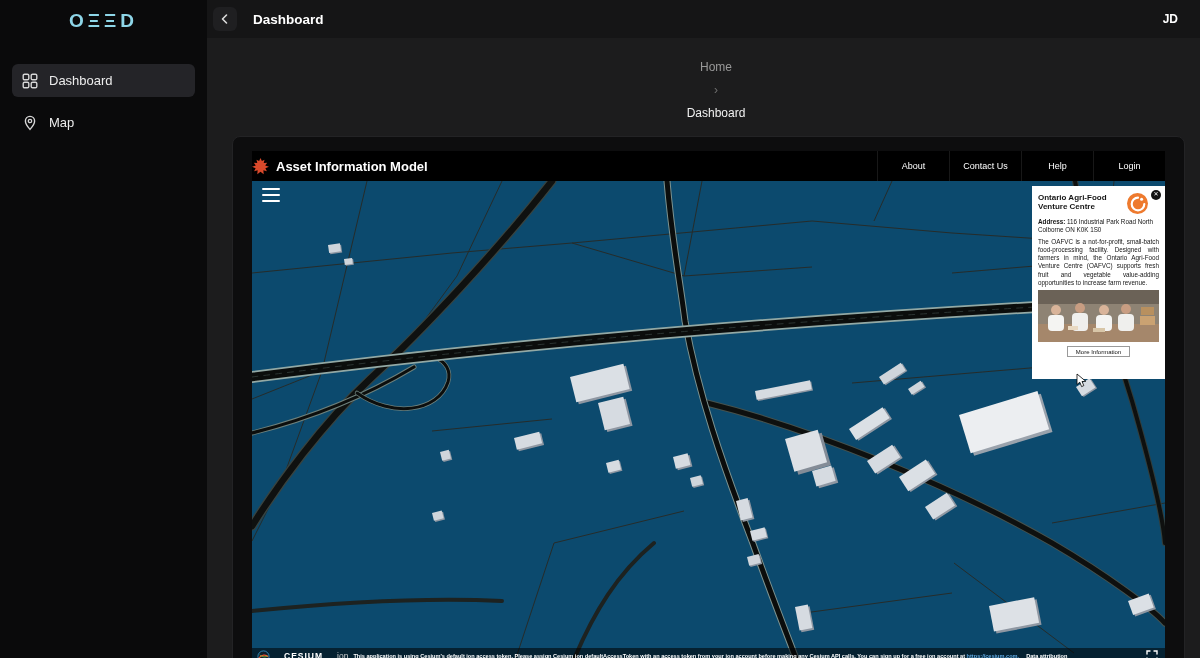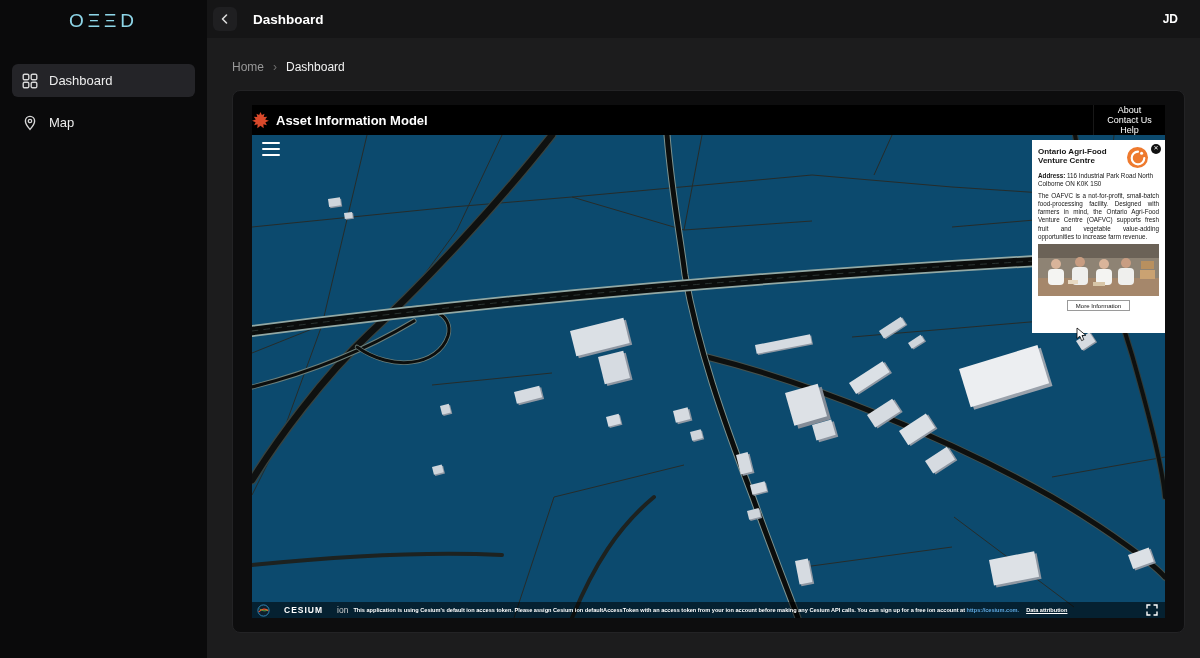--- a/index.html
+++ b/index.html
@@ -8,52 +8,52 @@
     background:#1c1c1d;
     font-family:"Liberation Sans", sans-serif;
     color:#e8e8e8;
     overflow:hidden;
   }
   .app { display:flex; height:658px; }
 
   
   .sidebar { width:207px; background:#0a0a0b; display:flex; flex-direction:column; flex-shrink:0; }
   .logo { height:42px; display:flex; align-items:center; justify-content:center;
-          color:#8ed6e8; font-size:19px; font-weight:normal; letter-spacing:4px; }
+          color:#8ed6e8; font-size:19px; font-weight:bold; letter-spacing:4px; }
   .nav { padding:22px 12px 0; display:flex; flex-direction:column; gap:9px; flex:1; }
   .nav-item { height:33px; border-radius:6px; display:flex; align-items:center; gap:11px;
               padding:0 10px; font-size:13px; color:#ececec; cursor:pointer; }
   .nav-item.active { background:#242428; }
   .nav-item svg { flex-shrink:0; }
   .signout { margin:12px; height:33px; border-radius:6px; background:#18181a;
              display:flex; align-items:center; gap:11px; padding:0 12px;
              font-size:13px; font-weight:bold; color:#fff; cursor:pointer; }
 
   
   .main { flex:1; display:flex; flex-direction:column; min-width:0; }
   .topbar { height:38px; background:#151516; display:flex; align-items:center;
             padding:0 22px 0 6px; flex-shrink:0; }
   .back-btn { width:24px; height:24px; border-radius:6px; background:#1f1f21;
               display:flex; align-items:center; justify-content:center; cursor:pointer; }
   .topbar-title { font-size:13.5px; font-weight:bold; margin-left:16px; color:#fff; }
   .avatar { margin-left:auto; font-size:12px; font-weight:bold; color:#fff; cursor:pointer; }
 
   .content { flex:1; background:#1c1c1d; padding:22px 0 0 25px; }
-  .breadcrumb { display:flex; gap:9px; align-items:center; font-size:12px; }
+  .breadcrumb { display:flex; gap:9px; align-items:center; font-size:12px;flex-direction:column; }
   .crumb-home { color:#989898; cursor:pointer; }
   .crumb-sep { color:#6e6e6e; }
   .crumb-current { color:#f2f2f2; }
 
   
   .card { margin-top:16px; width:953px; height:543px; background:#0d0d0e;
           border:1px solid #232325; border-radius:8px; padding:14px 19px 0; }
   .viewer-header { width:913px; height:30px; background:#000; display:flex;
                    align-items:center; }
   .viewer-title { color:#fff; font-weight:bold; font-size:13px; margin-left:7px; }
-  .viewer-nav { margin-left:auto; display:flex; height:100%;flex-direction:column; }
+  .viewer-nav { margin-left:auto; display:flex; height:100%; }
   .viewer-nav a { display:flex; align-items:center; justify-content:center; width:72px;
                   color:#fff; font-size:9px; text-decoration:none; border-left:1px solid #181818; }
 
   .map { position:relative; width:913px; height:483px; background:#0c4a6e; overflow:hidden; }
   .map-svg { position:absolute; inset:0; display:block; }
 
   .hamburger { position:absolute; top:5px; left:8px; width:22px; display:flex;
                flex-direction:column; gap:4px; cursor:pointer; padding:2px; }
   .hamburger span { height:2px; background:#fff; border-radius:1px; }
 

